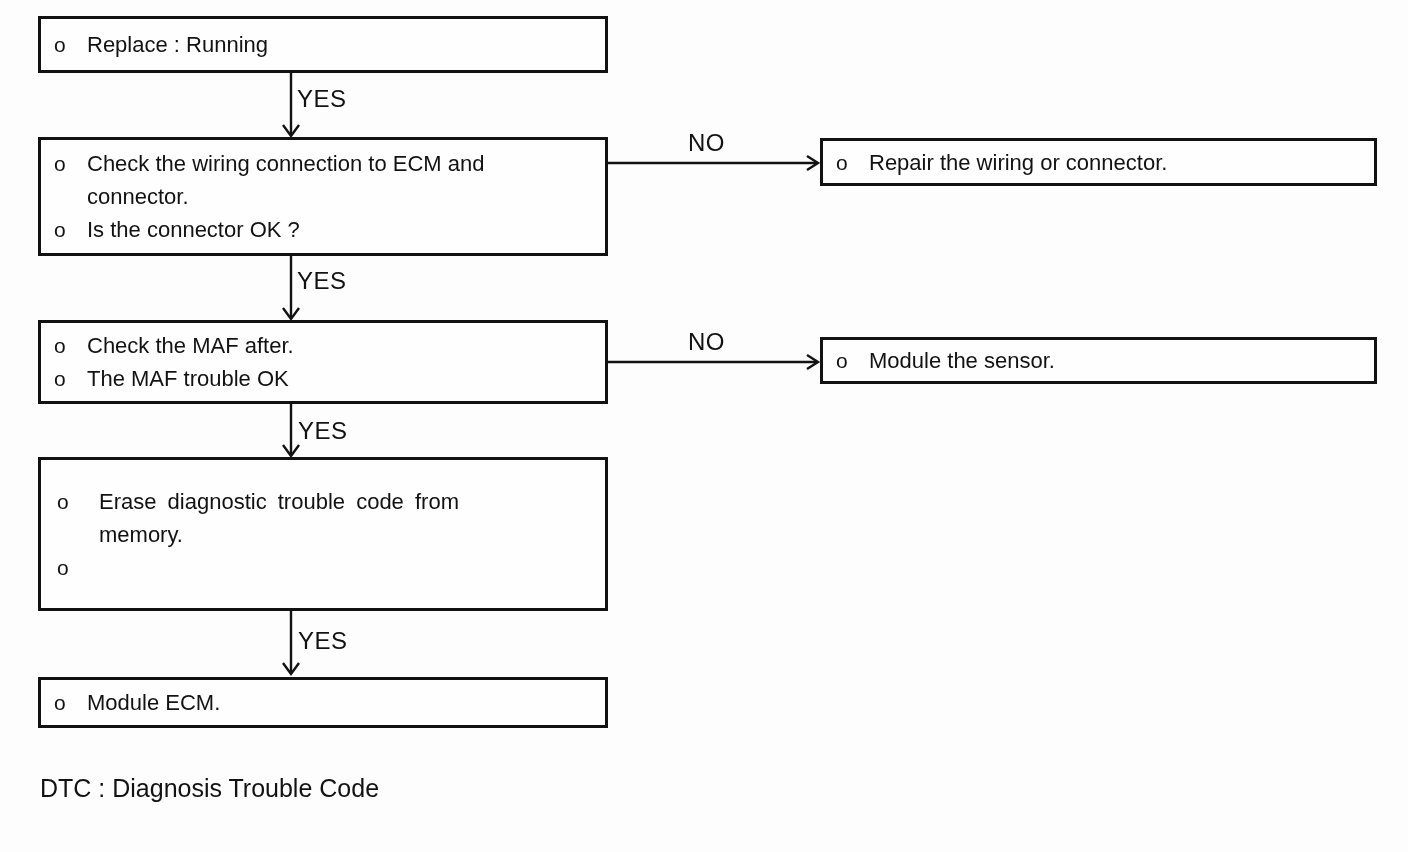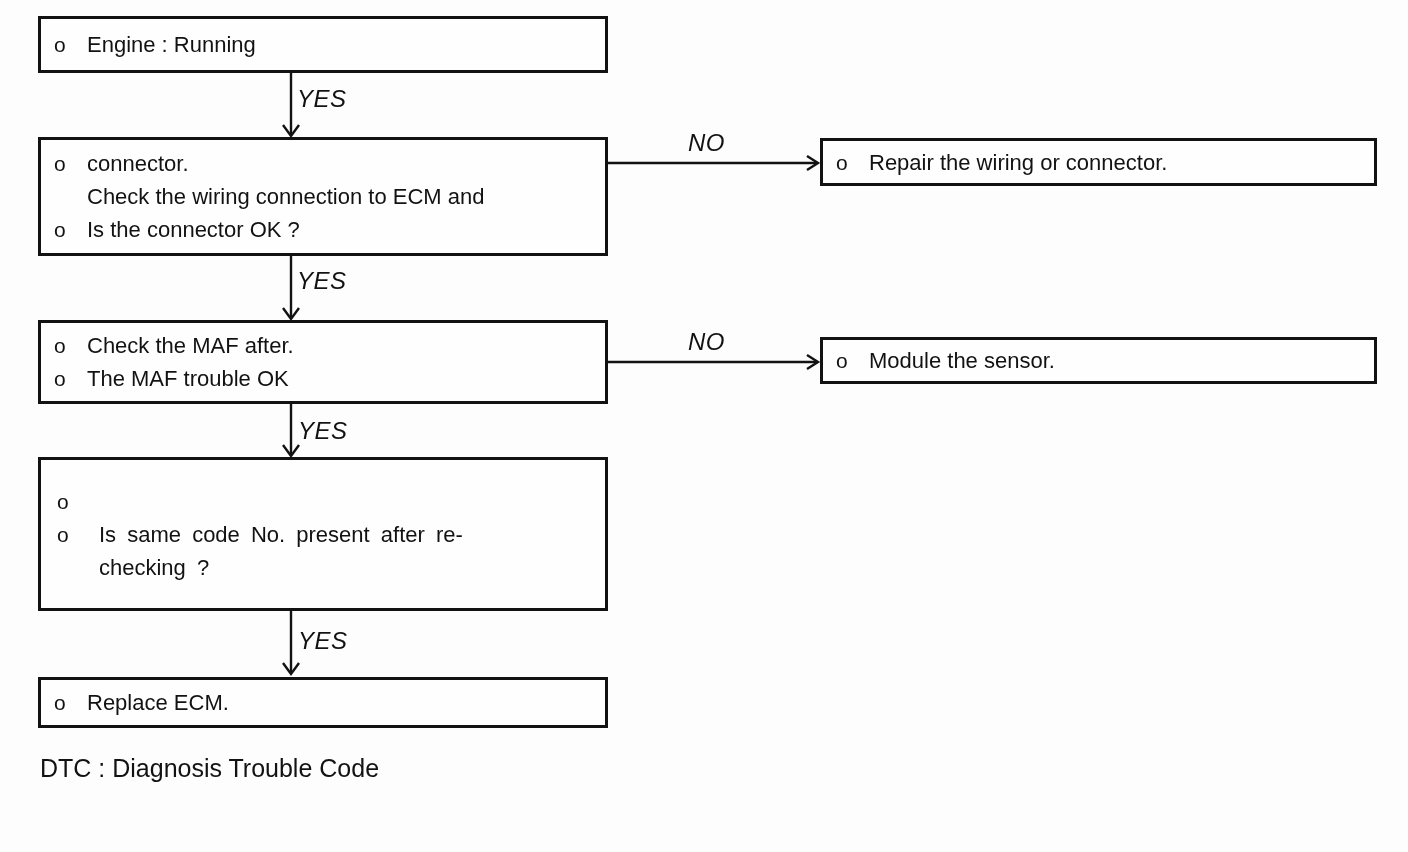--- a/index.html
+++ b/index.html
@@ -51,67 +51,67 @@
   .indent-more .bullet {
     flex: 0 0 58px;
     padding-left: 16px;
   }
   .arrow-label {
     position: absolute;
     font-size: 24px;
     line-height: 26px;
     letter-spacing: 0.5px;
     white-space: nowrap;
-    font-style: italic;
   }
   .connector {
     position: absolute;
   }
   .connector line, .connector polyline {
     stroke: #121212;
     stroke-width: 2.4;
     fill: none;
   }
   .legend {
     position: absolute;
     left: 40px;
     top: 752px;
     font-size: 25px;
     line-height: 33px;
   }
   .legend .line {
     white-space: nowrap;
+    margin-top: 20px;
   }
 </style>
 </head>
 <body>
 
 <div class="canvas">
 
   <div class="box" style="left:38px; top:16px; width:570px; height:57px;">
     <div class="item">
       <span class="bullet">o</span>
       <span class="itemtext">
-        <span class="line">Engine : Running</span>
+        <span class="line">Replace : Running</span>
       </span>
     </div>
   </div>
 
   <svg class="connector" style="left:281px; top:71px;" width="20" height="68">
     <line x1="10" y1="1" x2="10" y2="64"></line>
     <polyline points="2,54 10,65 18,54"></polyline>
   </svg>
   <div class="arrow-label" style="left:297px; top:86px;">YES</div>
 
   <div class="box" style="left:38px; top:137px; width:570px; height:119px;">
     <div class="item">
       <span class="bullet">o</span>
       <span class="itemtext">
+        <span class="line">Check the wiring connection to ECM and</span>
         <span class="line">connector.</span>
-        <span class="line">Check the wiring connection to ECM and</span>
       </span>
     </div>
     <div class="item">
       <span class="bullet">o</span>
       <span class="itemtext">
         <span class="line">Is the connector OK ?</span>
       </span>
     </div>
   </div>
 
@@ -168,41 +168,41 @@
 
   <svg class="connector" style="left:281px; top:404px;" width="20" height="54">
     <line x1="10" y1="0" x2="10" y2="50"></line>
     <polyline points="2,41 10,52 18,41"></polyline>
   </svg>
   <div class="arrow-label" style="left:298px; top:418px;">YES</div>
 
   <div class="box wide-space indent-more" style="left:38px; top:457px; width:570px; height:154px;">
     <div class="item">
       <span class="bullet">o</span>
-    </div>
-    <div class="item">
-      <span class="bullet">o</span>
-      <span class="itemtext">
-        <span class="line">Is same code No. present after re-</span>
-        <span class="line">checking ?</span>
-      </span>
+      <span class="itemtext">
+        <span class="line">Erase diagnostic trouble code from</span>
+        <span class="line">memory.</span>
+      </span>
+    </div>
+    <div class="item">
+      <span class="bullet">o</span>
     </div>
   </div>
 
   <svg class="connector" style="left:281px; top:611px;" width="20" height="66">
     <line x1="10" y1="0" x2="10" y2="62"></line>
     <polyline points="2,52 10,63 18,52"></polyline>
   </svg>
   <div class="arrow-label" style="left:298px; top:628px;">YES</div>
 
   <div class="box" style="left:38px; top:677px; width:570px; height:51px;">
     <div class="item">
       <span class="bullet">o</span>
       <span class="itemtext">
-        <span class="line">Replace ECM.</span>
+        <span class="line">Module ECM.</span>
       </span>
     </div>
   </div>
 
   <div class="legend">
     <span class="line">DTC : Diagnosis Trouble Code</span>
   </div>
 
 </div>
 

